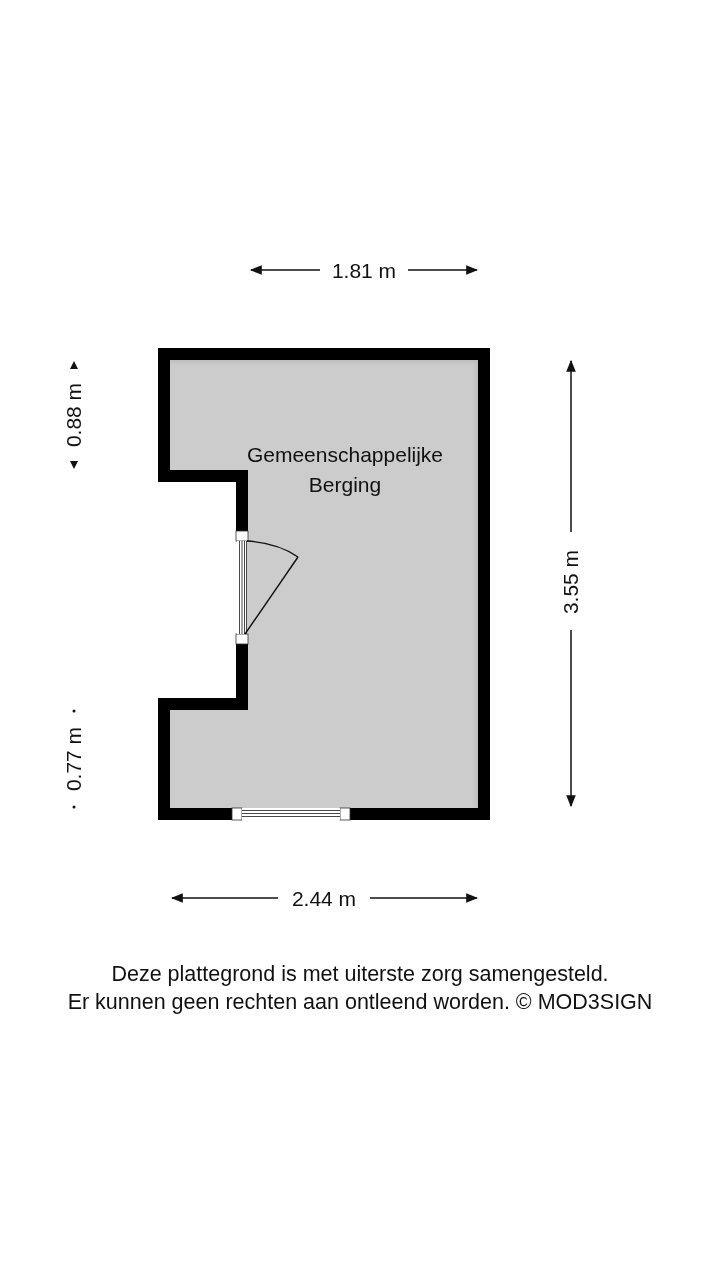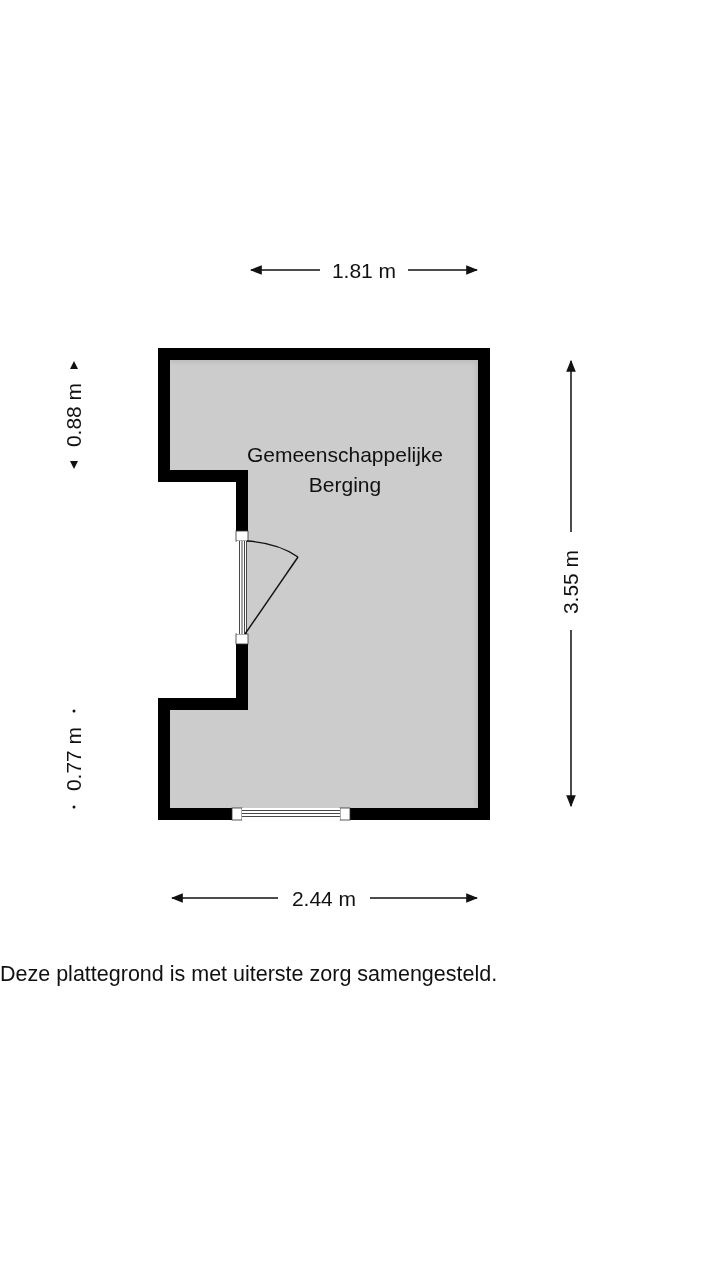--- a/index.html
+++ b/index.html
@@ -1,21 +1,21 @@
 <!DOCTYPE html>
 <html><head>
 <meta charset="utf-8">
 <style>
   html, body { margin: 0; padding: 0; background: #ffffff; }
   body { width: 720px; height: 1280px; position: relative; overflow: hidden;
          font-family: "Liberation Sans", sans-serif; color: #111; }
   svg#plan { position: absolute; left: 0; top: 0; }
   .dim-label { font-family: "Liberation Sans", sans-serif; font-size: 21px; fill: #111; }
   .room-label { font-family: "Liberation Sans", sans-serif; font-size: 21px; fill: #111; }
-  .disclaimer { position: absolute; left: 0; width: 720px; text-align: left;
+  .disclaimer { position: absolute; left: 0; width: 720px; text-align: center;
                 font-size: 21.5px; line-height: 28px; color: #111; top: 960px; }
   .disclaimer div { white-space: nowrap; }
 </style>
 </head>
 <body>
 
 <svg id="plan" width="720" height="1280" viewBox="0 0 720 1280">
   <defs>
     <marker id="arrow" viewBox="0 0 10 10" refX="9" refY="5" markerWidth="8" markerHeight="8" orient="auto-start-reverse">
       <path d="M0,1 L10,5 L0,9 z" fill="#111"></path>
@@ -106,13 +106,14 @@
 
   <g>
     <circle cx="74" cy="711" r="1.5" fill="#111"></circle>
     <circle cx="74" cy="807" r="1.5" fill="#111"></circle>
     <text class="dim-label" x="0" y="0" text-anchor="middle" transform="translate(81,759) rotate(-90)">0.77 m</text>
   </g>
 </svg>
 
 <div class="disclaimer">
   <div>Deze plattegrond is met uiterste zorg samengesteld.</div>
+  <div>Er kunnen geen rechten aan ontleend worden. © MOD3SIGN</div>
 </div>
 
 </body></html>

